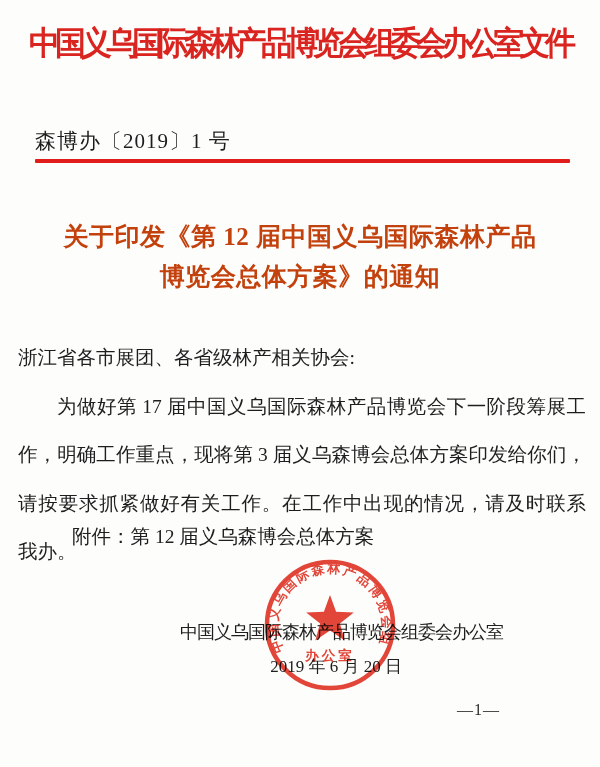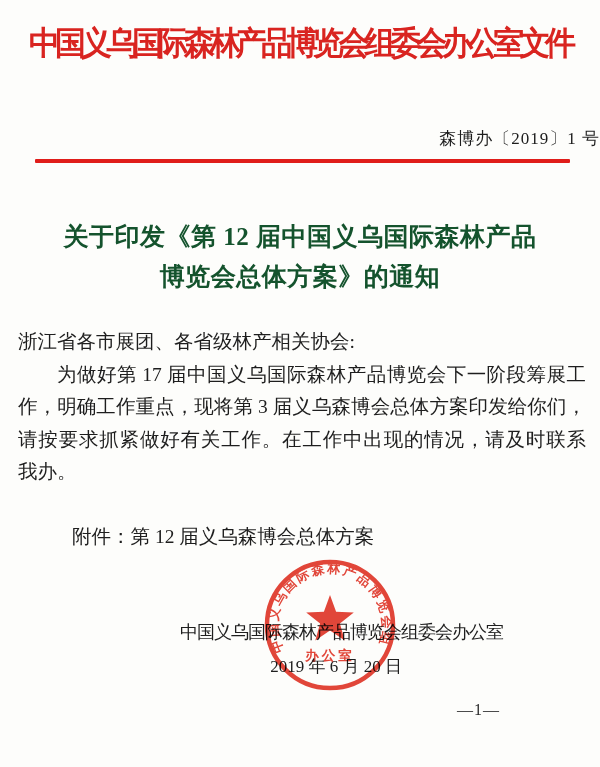--- a/index.html
+++ b/index.html
@@ -29,50 +29,51 @@
     text-align:center;
     font-size:31px;font-weight:bold;
     color:var(--header_red);
     letter-spacing:-5.2px;
     white-space:nowrap;
     transform:scaleY(1.05);
   }
   
   .doc-number{
     position:absolute;top:127px;left:0;right:0;
-    text-align:right;
-    font-size:17px;
+    text-align:left;
+    font-size:21px;
     letter-spacing:1px;
     color:#1d1d1d;
     margin-left:35px;
   }
   
   .red-line{
     position:absolute;top:159px;left:35px;width:535px;height:4px;
     background:var(--line_red);
     border-radius:1px;
   }
   
   .notice-title{
     position:absolute;top:217px;left:0;right:0;
     text-align:center;
     font-size:25px;font-weight:bold;
     line-height:40px;
-    color:#14532d;
+    color:#c2410c;
     letter-spacing:0.5px;
   }
   
   .body-text{
     position:absolute;top:326px;left:18px;width:568px;
     font-size:19.5px;
     color:#1e1e1e;
   }
   .body-line{
     line-height:32.5px;
     white-space:nowrap;
+    margin-top:16px;
   }
   .body-line.justify{
     white-space:normal;
     text-align:justify;
     text-align-last:justify;
   }
   .body-line.indent{ text-indent:2em; }
   .attachment-line{
     position:absolute;top:521px;left:33px;width:568px;
     font-size:19.5px;line-height:32.5px;

